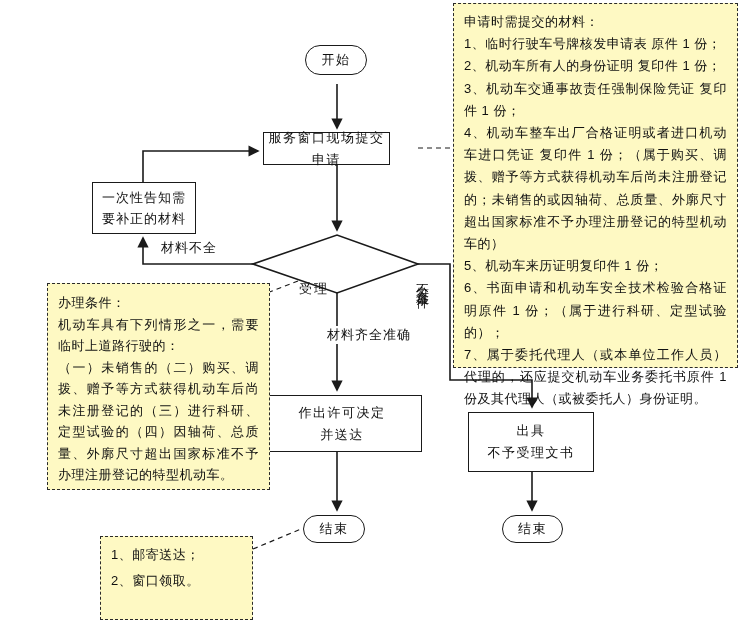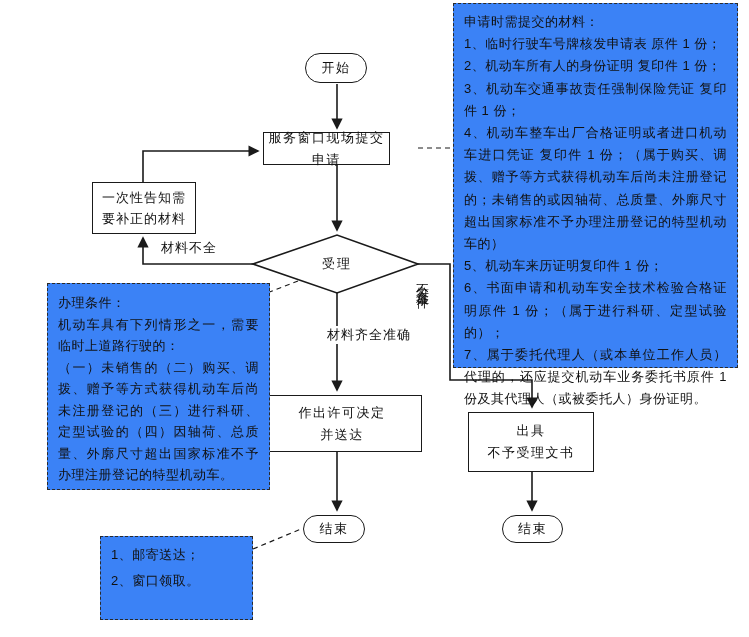--- a/index.html
+++ b/index.html
@@ -16,44 +16,44 @@
   .node {
     position:absolute; z-index:2; box-sizing:border-box;
     background:#fff; border:1.5px solid #1a1a1a;
     display:flex; flex-direction:column; align-items:center; justify-content:center;
     font-size:13px; letter-spacing:1.5px; text-align:center; line-height:22px;
   }
   .pill { border-radius:15px; }
 
   .diamond-label {
     position:absolute; z-index:2; font-size:13px; letter-spacing:2px;
-    text-align:center;
+    margin-top:25px;
   }
 
   .edge-label {
     position:absolute; z-index:3; font-size:13px; letter-spacing:1px;
     white-space:nowrap;
   }
   .edge-label.boxed { background:#fff; padding:0 2px; }
   .vertical {
     writing-mode:vertical-rl; text-orientation:upright;
     letter-spacing:3px; white-space:normal;
   }
 
   .note {
     position:absolute; z-index:2; box-sizing:border-box;
-    background:#3b82f6; border:1px dashed #2a2a2a;
+    background:#fef9c3; border:1px dashed #2a2a2a;
     font-size:13px; letter-spacing:0.5px; color:#111;
   }
   .note .para { text-align:justify; }
   #materials-note { left:453px; top:3px;  width:285px; height:365px; padding:7px 10px; line-height:22.2px; }
   #conditions-note { left:47px; top:283px; width:223px; height:207px; padding:8px 10px; line-height:21.5px; }
   #delivery-note  { left:100px; top:536px; width:153px; height:84px; padding:5px 10px; line-height:26px; }
 
-  #start    { left:305px; top:53px;  width:62px;  height:30px; }
+  #start    { left:305px; top:45px;  width:62px;  height:30px; }
   #submit   { left:263px; top:132px; width:127px; height:33px; }
   #notify   { left:92px;  top:182px; width:104px; height:52px; line-height:21px; letter-spacing:1px; }
   #decide   { left:262px; top:395px; width:160px; height:57px; }
   #issue    { left:468px; top:412px; width:126px; height:60px;text-align:right; }
   #end-main { left:303px; top:515px; width:62px;  height:28px; }
   #end-right{ left:502px; top:515px; width:61px;  height:28px; }
 
   #accept-label { left:299px; top:255px; width:76px; }
   #label-incomplete { left:161px; top:239px; }
   #label-complete   { left:297px; top:326px;margin-left:28px; }

